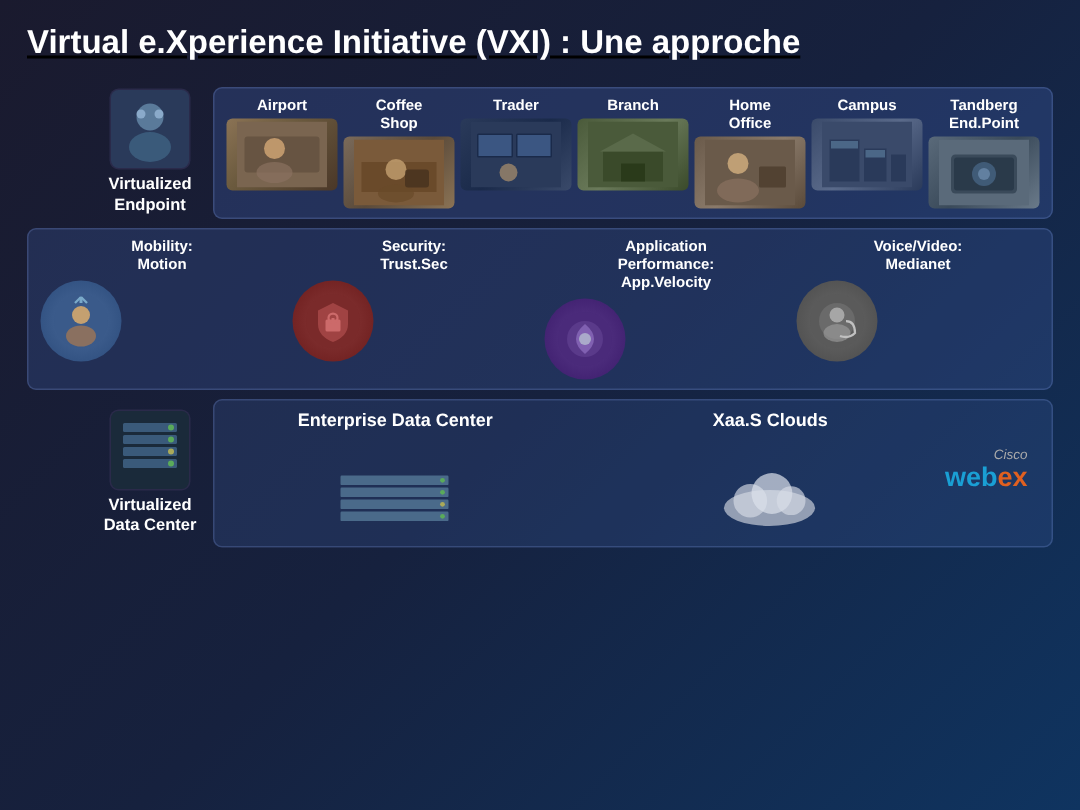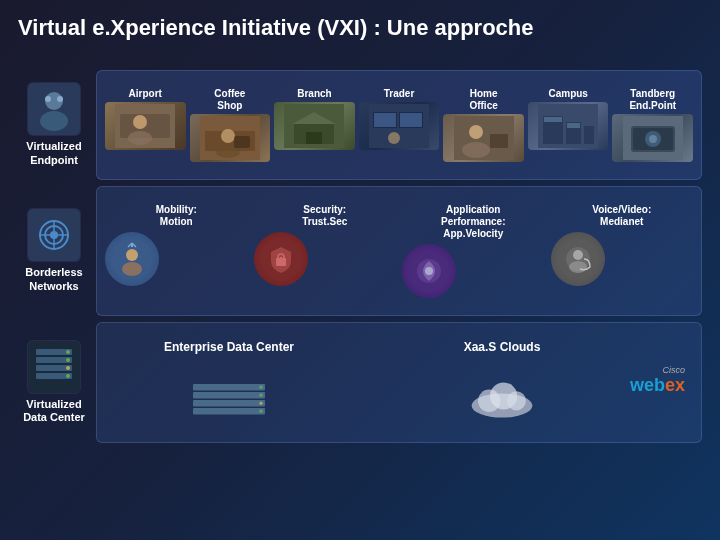--- a/index.html
+++ b/index.html
@@ -15,21 +15,22 @@
     .page-wrapper {
       width: 720px;
       height: 540px;
       background: linear-gradient(135deg, #1a1a2e 0%, #16213e 50%, #0f3460 100%);
       position: relative;
       padding: 14px 18px;
     }
 
     
     .title-section {
-      margin-bottom: 28px;
+      margin-bottom: 16px;
+      text-decoration: underline;
     }
     .main-title {
       font-size: 22px;
       font-weight: bold;
       color: #ffffff;
       line-height: 1.25;
     }
 
     
     .rows-container {
@@ -47,20 +48,21 @@
 
     
     .row-label {
       display: flex;
       flex-direction: column;
       align-items: center;
       justify-content: center;
       width: 72px;
       flex-shrink: 0;
       gap: 4px;
+      margin-left: 46px;
     }
 
     .row-avatar {
       width: 54px;
       height: 54px;
       border-radius: 6px;
       overflow: hidden;
       background: #2a2a4a;
       display: flex;
       align-items: center;
@@ -73,21 +75,21 @@
       text-align: center;
       font-weight: bold;
       line-height: 1.2;
     }
 
     
     .row-content {
       flex: 1;
       background: rgba(100, 120, 180, 0.25);
       border-radius: 6px;
-      padding: 17px 8px;
+      padding: 6px 8px;
       display: flex;
       flex-direction: column;
       gap: 4px;
       border: 1px solid rgba(150, 180, 255, 0.2);
     }
 
     
     .endpoint-row .row-content {
       background: rgba(60, 90, 160, 0.35);
     }
@@ -261,46 +263,46 @@
                 <rect width="60" height="44" fill="#7a5a3a"></rect>
                 <rect x="5" y="15" width="50" height="20" fill="#5a3a1a" opacity="0.5"></rect>
                 <circle cx="28" cy="20" r="7" fill="#c4a070" opacity="0.8"></circle>
                 <ellipse cx="28" cy="36" rx="12" ry="6" fill="#6a4a2a" opacity="0.7"></ellipse>
                 <rect x="34" y="20" width="16" height="12" rx="2" fill="#3a2a1a" opacity="0.6"></rect>
               </svg>
             </div>
           </div>
 
           <div class="col-item">
-            <div class="col-label">Branch</div>
-            <div class="col-image img-branch">
-              <svg width="60" height="44" viewBox="0 0 60 44" xmlns="http://www.w3.org/2000/svg">
-                <rect width="60" height="44" fill="#4a5a3a"></rect>
-                <rect x="10" y="20" width="40" height="20" fill="#3a4a2a"></rect>
-                <polygon points="8,20 30,8 52,20" fill="#5a6a4a"></polygon>
-                <rect x="22" y="28" width="16" height="12" fill="#2a3a1a"></rect>
-              </svg>
-            </div>
-          </div>
-
-          <div class="col-item">
             <div class="col-label">Trader</div>
             <div class="col-image img-trader">
               <svg width="60" height="44" viewBox="0 0 60 44" xmlns="http://www.w3.org/2000/svg">
                 <rect width="60" height="44" fill="#2a3a5a"></rect>
                 <rect x="4" y="8" width="24" height="16" rx="1" fill="#1a2a4a"></rect>
                 <rect x="5" y="9" width="22" height="14" fill="#4a6a9a" opacity="0.7"></rect>
                 <rect x="30" y="8" width="24" height="16" rx="1" fill="#1a2a4a"></rect>
                 <rect x="31" y="9" width="22" height="14" fill="#4a6a9a" opacity="0.7"></rect>
                 <circle cx="25" cy="34" r="6" fill="#c4a070" opacity="0.6"></circle>
               </svg>
             </div>
           </div>
 
           <div class="col-item">
+            <div class="col-label">Branch</div>
+            <div class="col-image img-branch">
+              <svg width="60" height="44" viewBox="0 0 60 44" xmlns="http://www.w3.org/2000/svg">
+                <rect width="60" height="44" fill="#4a5a3a"></rect>
+                <rect x="10" y="20" width="40" height="20" fill="#3a4a2a"></rect>
+                <polygon points="8,20 30,8 52,20" fill="#5a6a4a"></polygon>
+                <rect x="22" y="28" width="16" height="12" fill="#2a3a1a"></rect>
+              </svg>
+            </div>
+          </div>
+
+          <div class="col-item">
             <div class="col-label">Home<br>Office</div>
             <div class="col-image img-home">
               <svg width="60" height="44" viewBox="0 0 60 44" xmlns="http://www.w3.org/2000/svg">
                 <rect width="60" height="44" fill="#6a5a4a"></rect>
                 <circle cx="22" cy="16" r="7" fill="#d4b080" opacity="0.8"></circle>
                 <ellipse cx="22" cy="34" rx="14" ry="8" fill="#8a7060" opacity="0.7"></ellipse>
                 <rect x="36" y="18" width="18" height="14" rx="1" fill="#3a2a1a" opacity="0.5"></rect>
               </svg>
             </div>
           </div>
@@ -329,33 +331,20 @@
                 <circle cx="30" cy="23" r="8" fill="#4a6a8a" opacity="0.7"></circle>
                 <circle cx="30" cy="23" r="4" fill="#6a8aaa" opacity="0.8"></circle>
               </svg>
             </div>
           </div>
         </div>
       </div>
     </div>
 
     <div class="row networks-row">
-      <div class="row-label">
-        <div class="row-avatar">
-          <svg width="52" height="52" viewBox="0 0 52 52" xmlns="http://www.w3.org/2000/svg">
-            <rect width="52" height="52" rx="5" fill="#2a3a5a"></rect>
-            <circle cx="26" cy="26" r="14" fill="none" stroke="#4a8aca" stroke-width="2"></circle>
-            <circle cx="26" cy="26" r="9" fill="none" stroke="#4a8aca" stroke-width="2"></circle>
-            <circle cx="26" cy="26" r="4" fill="#4a8aca"></circle>
-            <line x1="26" y1="12" x2="26" y2="40" stroke="#4a8aca" stroke-width="1.5"></line>
-            <line x1="12" y1="26" x2="40" y2="26" stroke="#4a8aca" stroke-width="1.5"></line>
-          </svg>
-        </div>
-        <div class="row-label-text">Borderless<br>Networks</div>
-      </div>
 
       <div class="row-content">
         <div class="network-items-row">
 
           <div class="network-item">
             <div class="network-label">Mobility:<br>Motion</div>
             <div class="network-icon icon-mobility">
               <svg width="40" height="40" viewBox="0 0 40 40" xmlns="http://www.w3.org/2000/svg">
                 <circle cx="20" cy="20" r="18" fill="#3a5a8a"></circle>
                 <circle cx="20" cy="16" r="6" fill="#c4a070"></circle>

